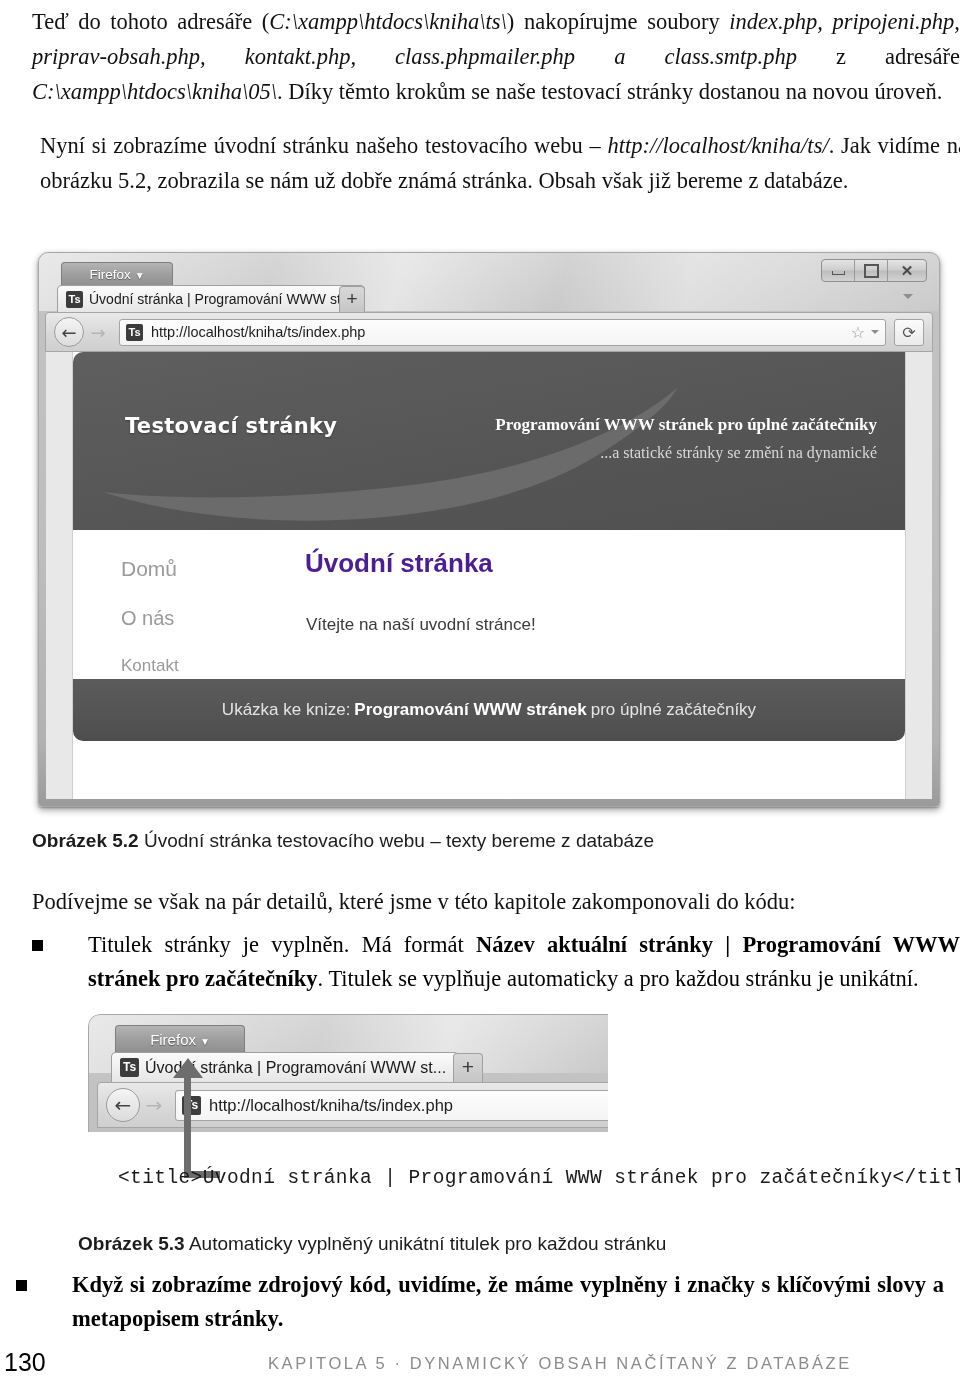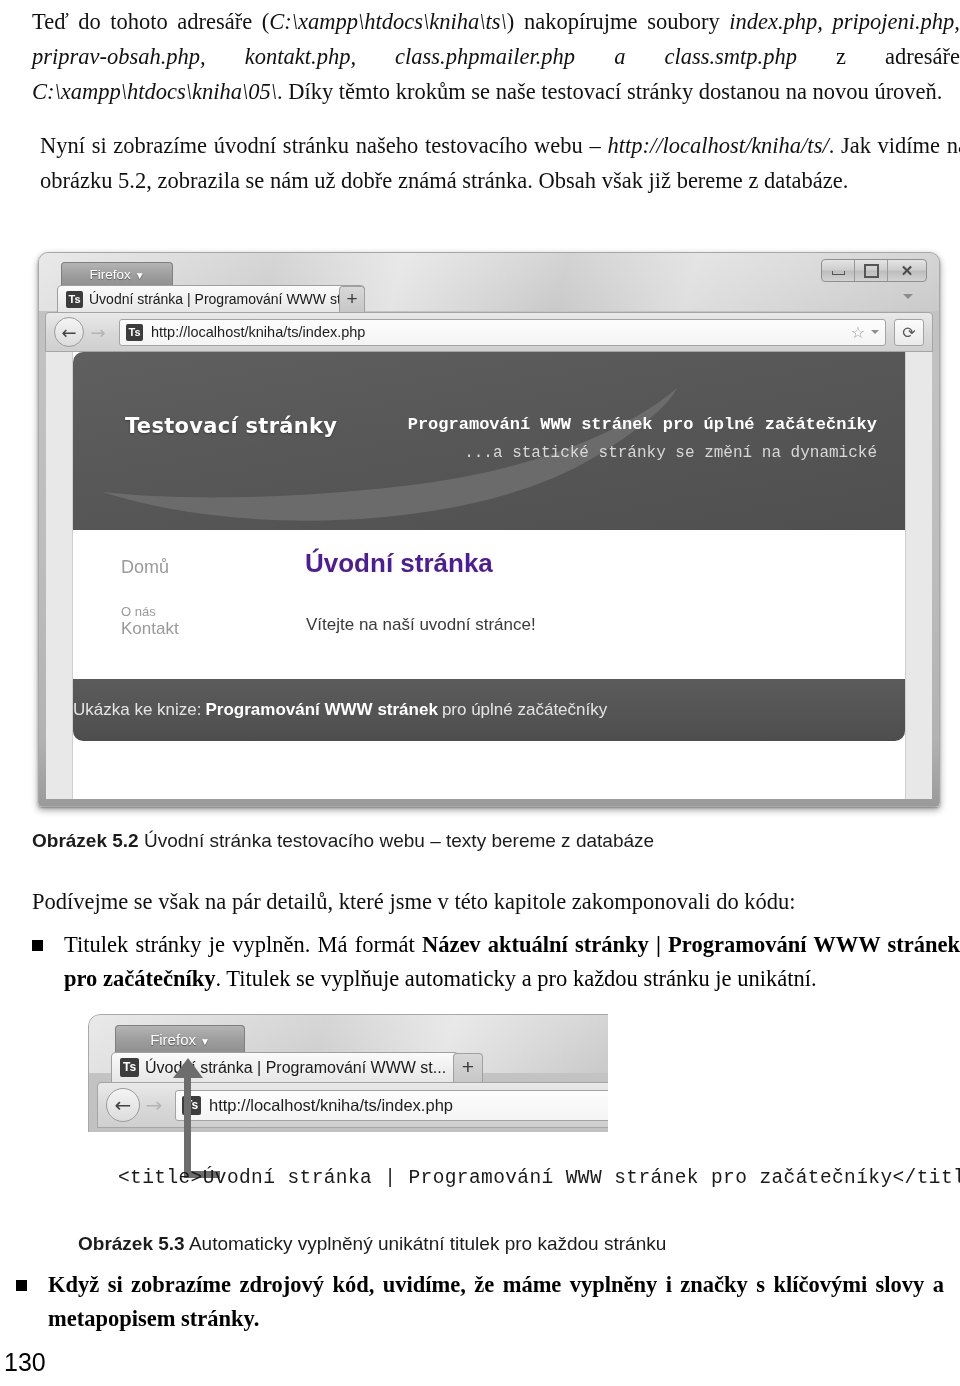--- a/index.html
+++ b/index.html
@@ -60,21 +60,21 @@
     text-align: justify;
   }
   .bullet .sq {
     position: absolute;
     left: 0px;
     top: 12px;
     width: 11px;
     height: 11px;
     background: #000;
   }
-  .bullet .txt { display: block; margin-left: 32px; }
+  .bullet .txt { display: block; margin-left: 56px; }
   .bullet .bd { font-weight: bold; }
   #bullet1 { left: 32px; top: 928px; width: 928px; }
   #bullet2 { left: 16px; top: 1268px; width: 928px; font-weight: bold; }
 
   
   #pagenum {
     position: absolute;
     left: 4px;
     top: 1348px;
     font-family: "Liberation Sans", sans-serif;
@@ -310,21 +310,21 @@
     color: #ffffff;
     font-family: "DejaVu Sans", sans-serif;
     font-weight: bold;
     letter-spacing: 0.3px;
     text-shadow: 0 1px 2px rgba(0,0,0,0.35);
   }
   .tagline1, .tagline2 {
     position: absolute;
     right: 0;
     color: #ffffff;
-    font-family: Liberation Mono, monospace;
+    font-family: Liberation Serif, serif;
     text-align: right;
     white-space: nowrap;
   }
   .tagline1 { font-weight: bold; }
   .tagline2 { color: #d8d8d8; }
 
   .sitenav { position: absolute; }
   .navitem {
     color: #9a9a9a;
     font-family: "Liberation Sans", sans-serif;
@@ -342,21 +342,21 @@
     color: #3a3a3a;
     font-family: "Liberation Sans", sans-serif;
     white-space: nowrap;
   }
   .sitefooter {
     position: absolute;
     background: linear-gradient(180deg,#5b5b5b 0%,#545454 60%,#4d4d4d 100%);
     border-radius: 0 0 10px 10px;
     color: #e4e4e4;
     font-family: "Liberation Sans", sans-serif;
-    display: flex; align-items: center; justify-content: flex-start;
+    display: flex; align-items: center; justify-content: center;
     white-space: nowrap;
   }
   .sitefooter .bd { font-weight: bold; color: #fff; margin: 0 4px; }
 
   
   #fig53 {
     position: absolute;
     left: 88px;
     top: 1014px;
     width: 872px;
@@ -456,22 +456,22 @@
             <svg class="swoosh" style="left:0; top:0;" width="830" height="178" viewBox="0 0 830 178">
               <path d="M30 140 C 170 186, 400 178, 520 106 C 580 70, 600 46, 604 36
                        C 560 74, 470 118, 330 134 C 210 148, 100 148, 30 140 Z" fill="#7d7d7d" opacity="0.55"></path>
             </svg>
             <div class="sitetitle" style="left:52px; top:62px; font-size:21px;">Testovací stránky</div>
             <div class="tagline1" style="right:28px; top:63px; font-size:17px;">Programování WWW stránek pro úplné začátečníky</div>
             <div class="tagline2" style="right:28px; top:92px; font-size:16px;">...a statické stránky se změní na dynamické</div>
           </div>
 
           <div class="sitenav" style="left:48px; top:205px;">
-            <div class="navitem" style="font-size:18px; margin-bottom:26px;">Domů</div>
-            <div class="navitem" style="font-size:13px; ">O nás</div>
+            <div class="navitem" style="font-size:21px; margin-bottom:26px;">Domů</div>
+            <div class="navitem" style="font-size:20px; margin-bottom:26px;">O nás</div>
             <div class="navitem" style="font-size:17px;">Kontakt</div>
           </div>
 
           <div class="contenthead" style="left:232px; top:196px; font-size:26px;">Úvodní stránka</div>
           <div class="contentpara" style="left:233px; top:263px; font-size:17px;">Vítejte na naší uvodní stránce!</div>
 
           <div class="sitefooter" style="left:0; right:0; bottom:58px; height:62px; font-size:17px;">
             <span>Ukázka ke knize:</span>
             <span class="bd">Programování WWW stránek</span>
             <span>pro úplné začátečníky</span>
@@ -531,14 +531,15 @@
 
   <div class="caption" id="cap53"><span class="lbl">Obrázek 5.3</span>
     <span>Automaticky vyplněný unikátní titulek pro každou stránku</span></div>
 
   <div class="bullet" id="bullet2">
     <span class="sq"></span>
     <span class="txt">Když si zobrazíme zdrojový kód, uvidíme, že máme vyplněny i značky s klíčovými slovy a metapopisem stránky.</span>
   </div>
 
   <div id="pagenum">130</div>
+  <div id="runninghead">KAPITOLA 5 · DYNAMICKÝ OBSAH NAČÍTANÝ Z DATABÁZE</div>
 
 </div>
 
 </body></html>

